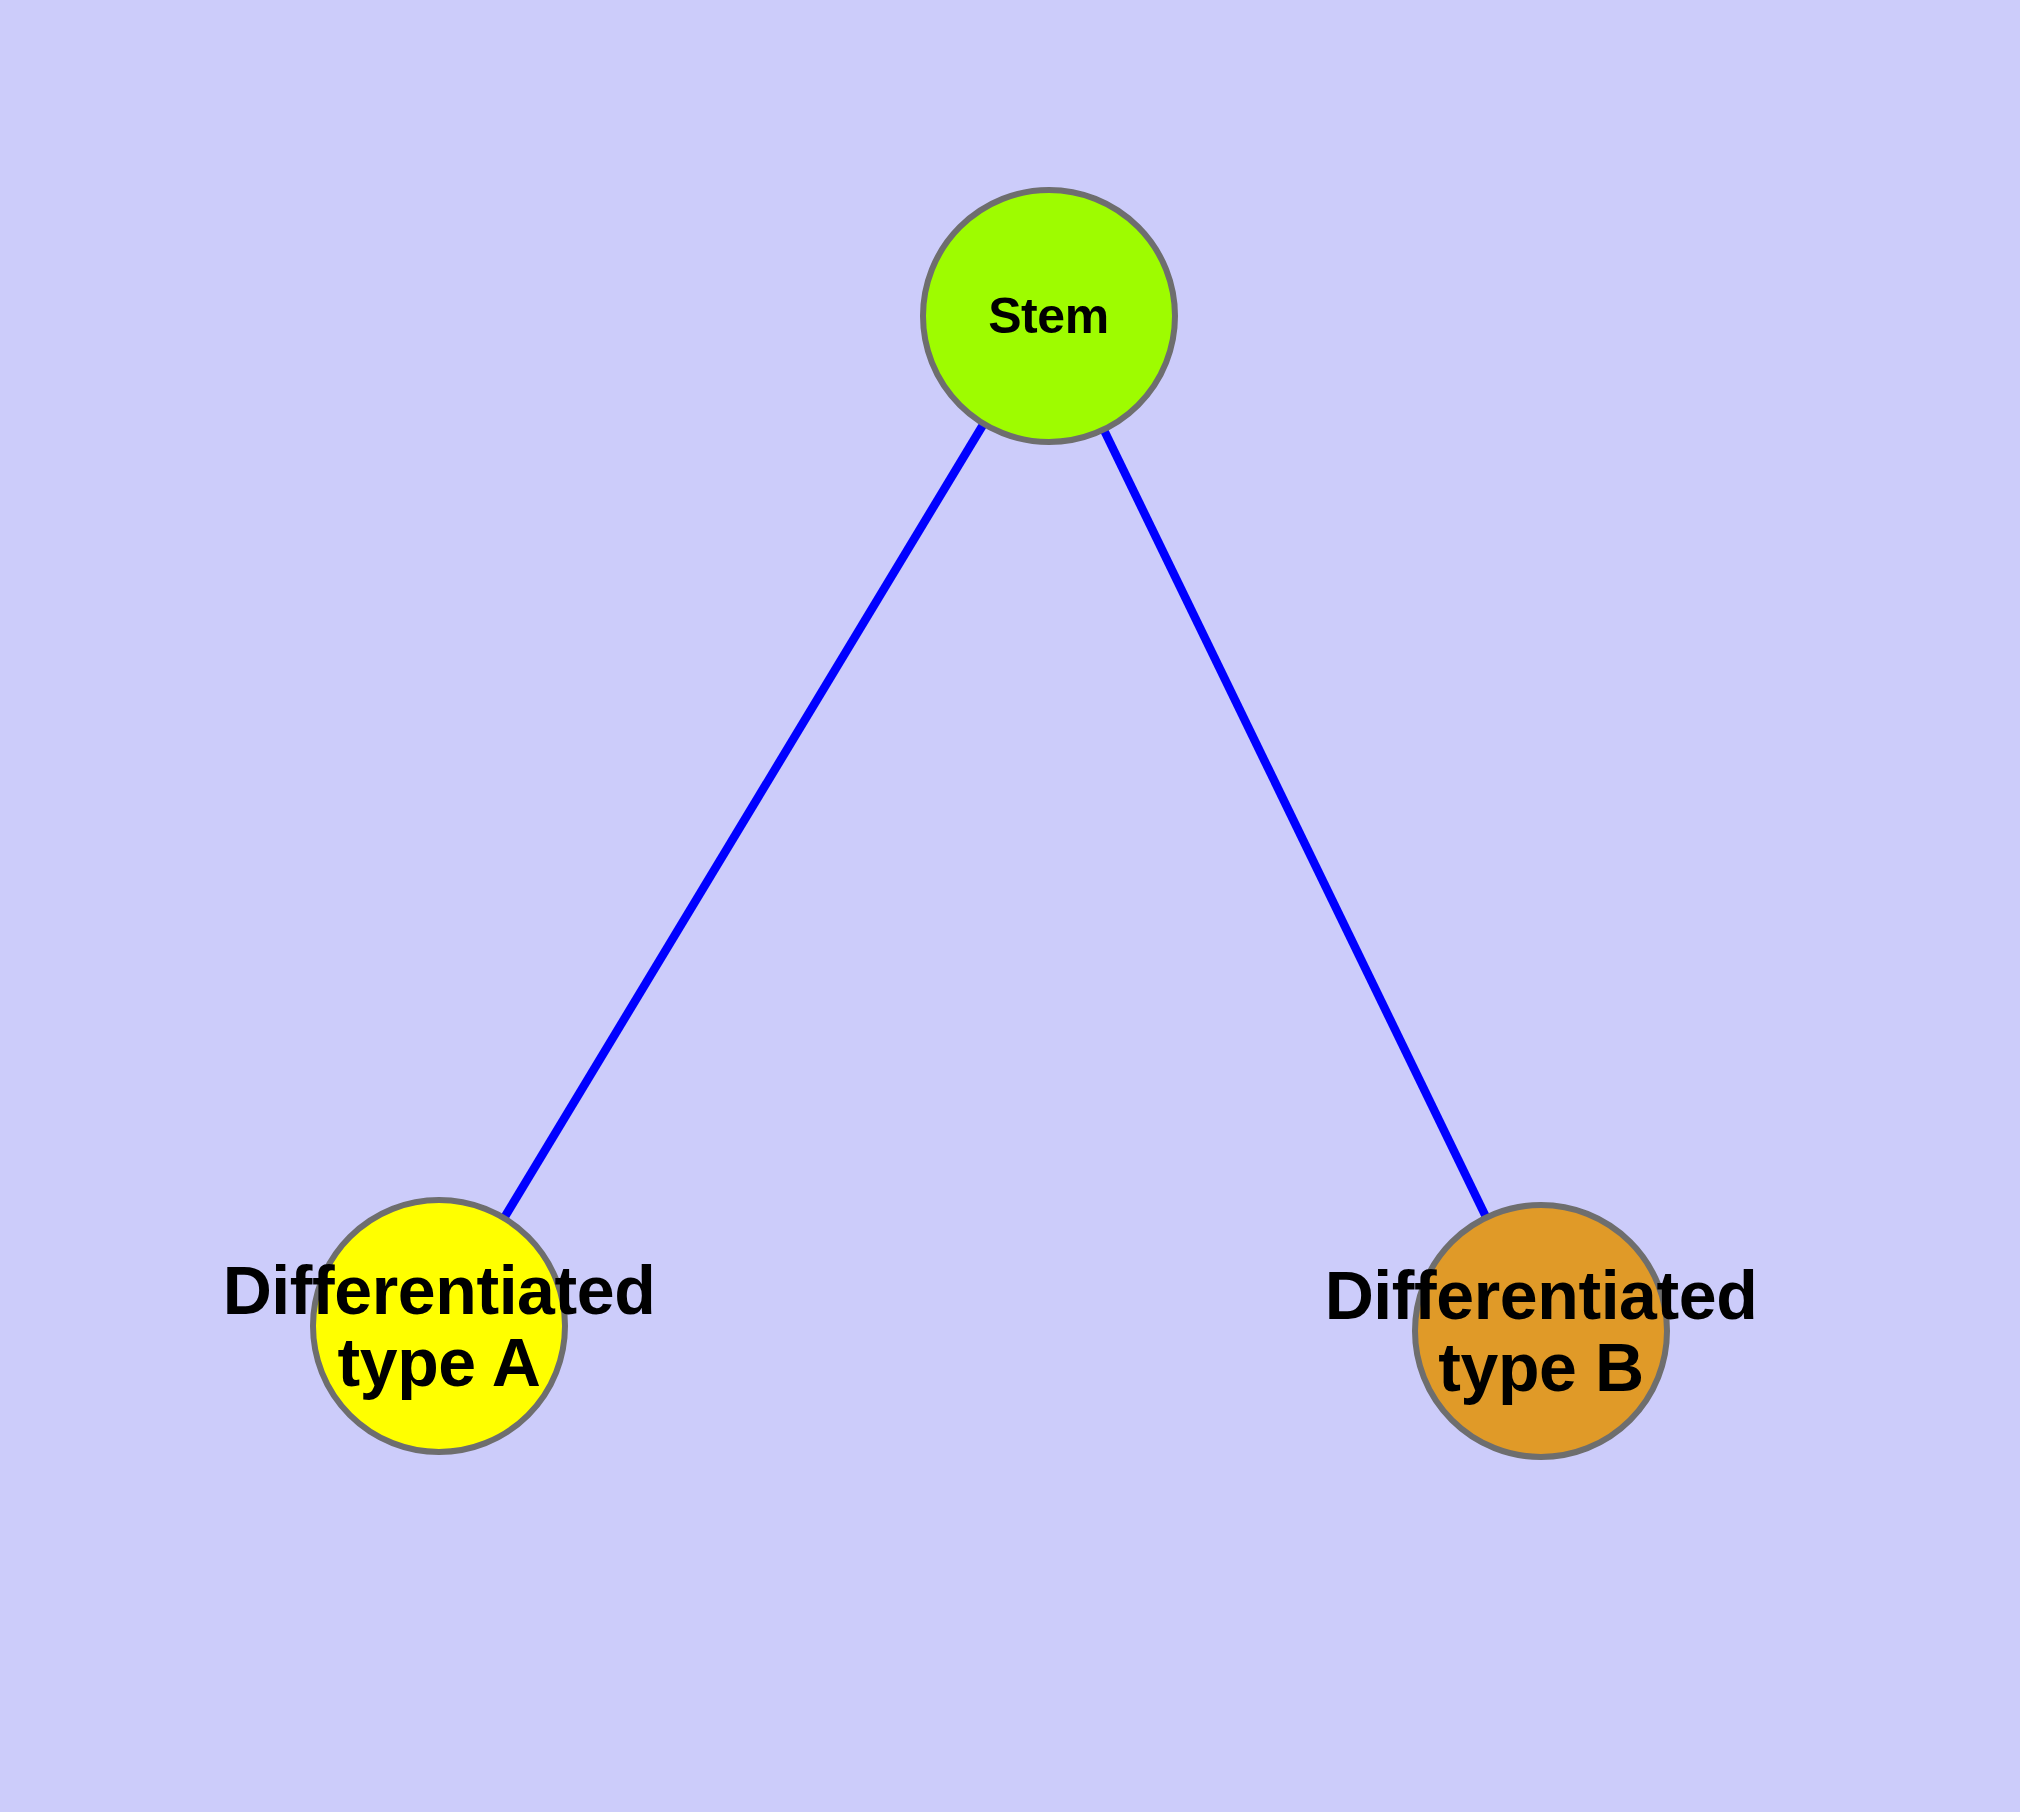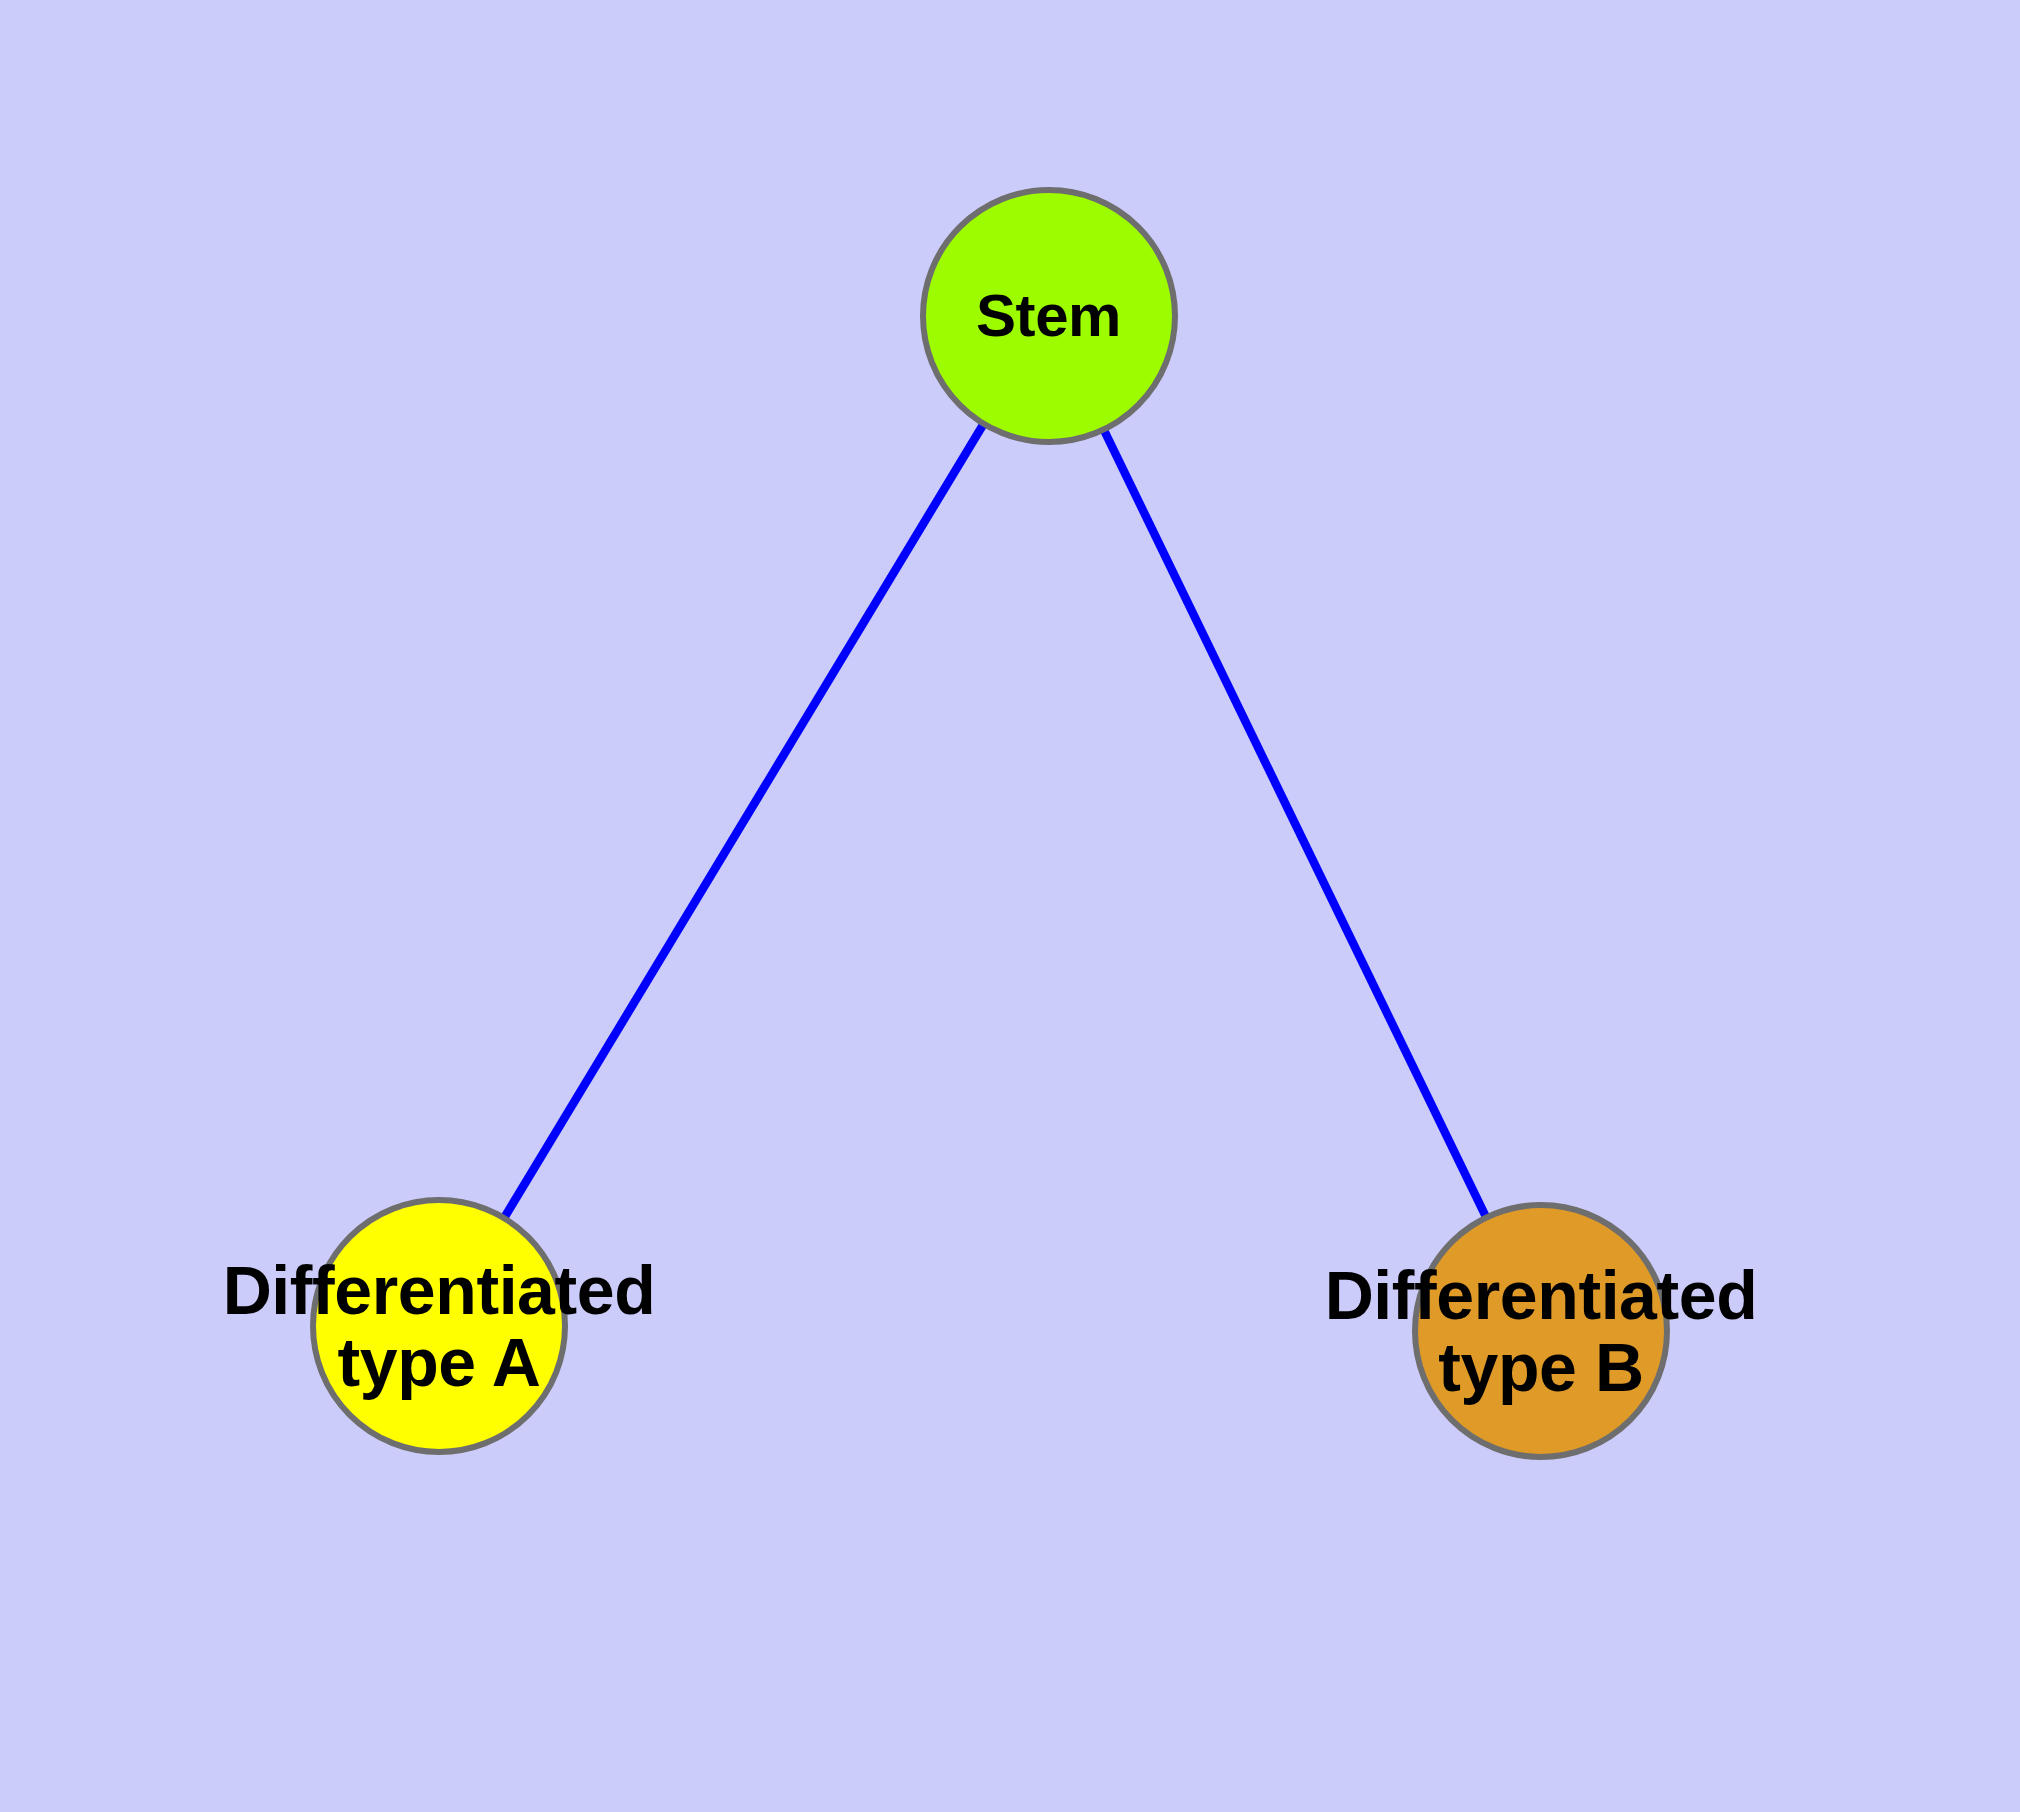--- a/index.html
+++ b/index.html
@@ -50,21 +50,21 @@
 </head>
 <body style="width: 2021px; height: 1812px;">
 
 <div id="canvas" style="width: 2021px; height: 1812px; background: rgb(204, 204, 250);">
   <svg id="graph-svg" viewBox="0 0 2384 2138" preserveAspectRatio="none" aria-hidden="true">
       <line x1="1159.4770895989961" y1="501.41416729846406" x2="595.5229104010039" y2="1435.585832701536" stroke="#0000ff" stroke-width="10" stroke-linecap="butt"></line>
       <line x1="1302.4991057464472" y1="507.94394075472866" x2="1752.5008942535528" y2="1435.0560592452714" stroke="#0000ff" stroke-width="10" stroke-linecap="butt"></line>
     </svg>
   <div id="nodes-layer">
       <div class="node-circle" style="left: 920px; top: 187px; width: 258px; height: 258px; background: rgb(158, 252, 0); border-color: rgb(110, 110, 110); border-width: 6.8px;"></div>
-      <div class="node-label" style="left: 752px; top: 282px; width: 593px; height: 68px; font-size: 60px; color: rgb(0, 0, 0);">Stem</div>
+      <div class="node-label" style="left: 752px; top: 282px; width: 593px; height: 68px; font-size: 50px; color: rgb(0, 0, 0);">Stem</div>
       <div class="node-circle" style="left: 310px; top: 1197px; width: 258px; height: 258px; background: rgb(255, 255, 0); border-color: rgb(110, 110, 110); border-width: 6.8px;"></div>
       <div class="node-label" style="left: 117px; top: 1254px; width: 644px; height: 144px; font-size: 68px; color: rgb(0, 0, 0);">Differentiated
 type A</div>
       <div class="node-circle" style="left: 1412px; top: 1202px; width: 258px; height: 258px; background: rgb(224, 154, 40); border-color: rgb(110, 110, 110); border-width: 6.8px;"></div>
       <div class="node-label" style="left: 1219px; top: 1259px; width: 644px; height: 144px; font-size: 68px; color: rgb(0, 0, 0);">Differentiated
 type B</div>
     </div>
 </div>
 
 

